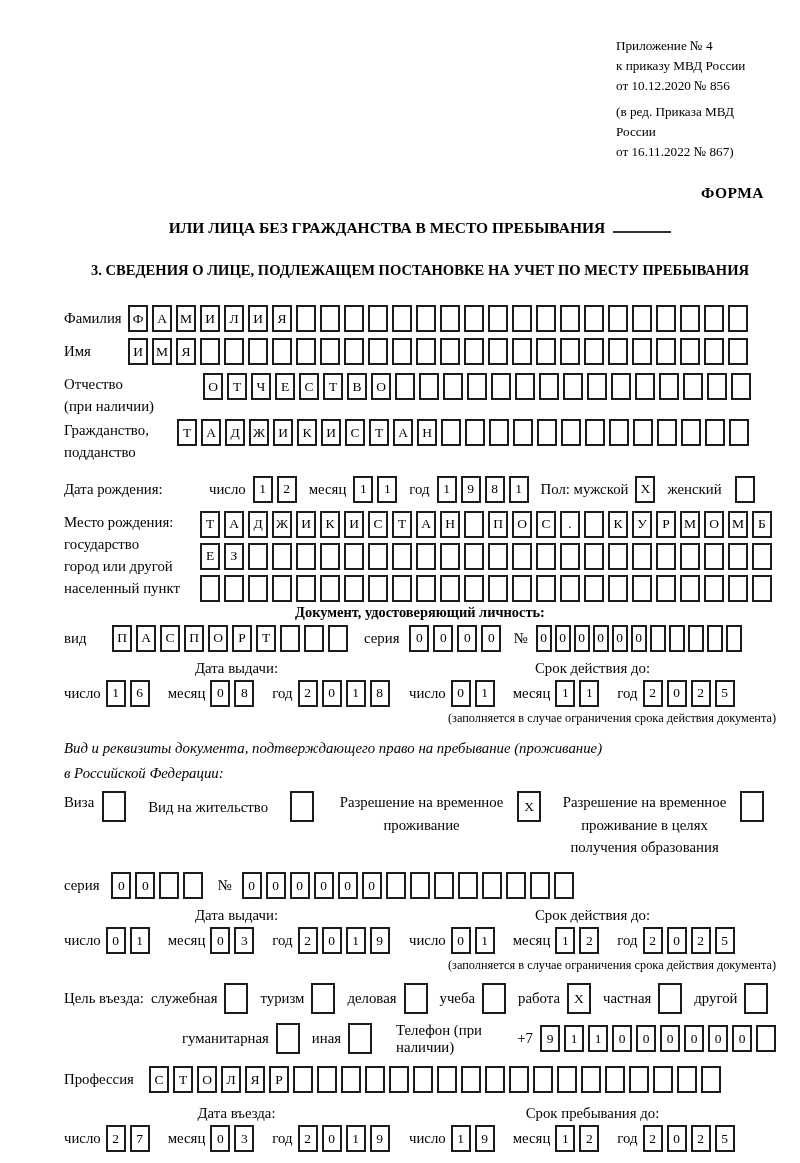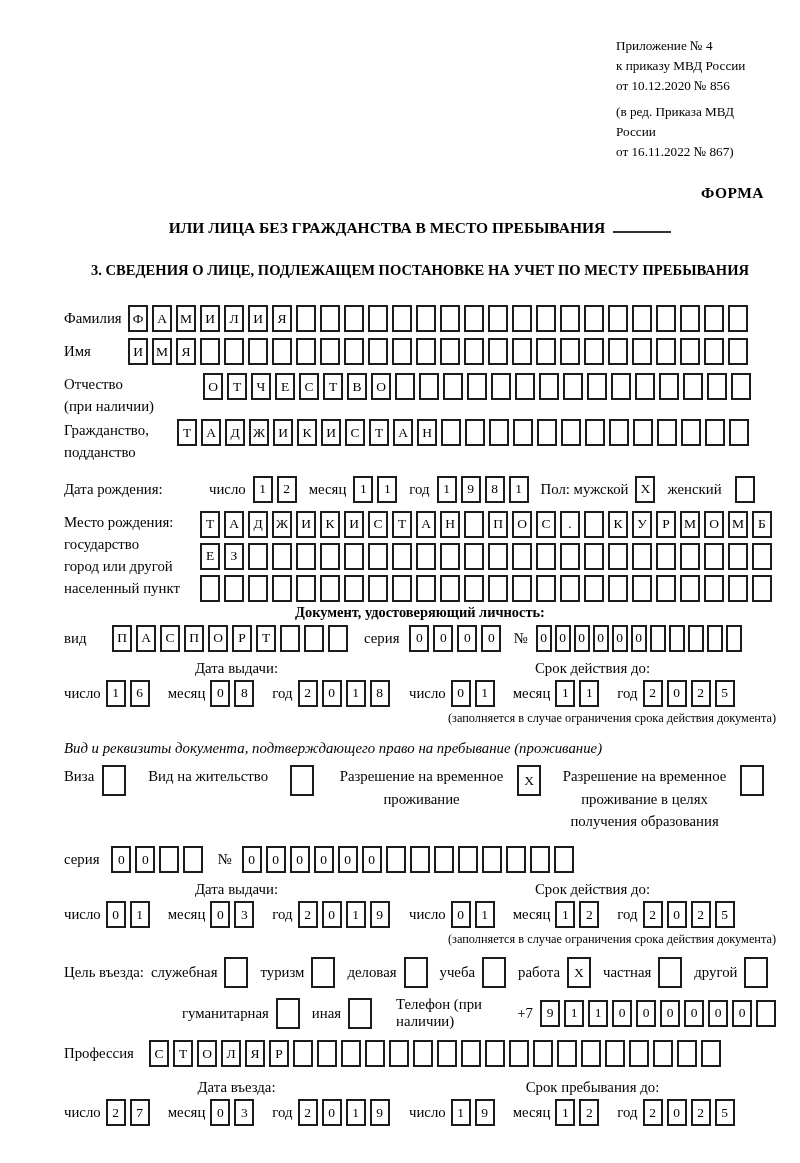--- a/index.html
+++ b/index.html
@@ -410,30 +410,31 @@
             <span class="bx">2</span>
             <span class="bx">5</span>
           </span>
       </div>
     </div>
   </div>
   <div class="fillnote">(заполняется в случае ограничения срока действия документа)</div>
 
   <div class="intro">
     <div>Вид и реквизиты документа, подтверждающего право на пребывание (проживание)</div>
+    <div>в Российской Федерации:</div>
   </div>
 
   <div class="permits">
     <div class="permit">
       <span class="plabel">Виза</span>
       <span class="bxr lg">
           <span class="bx"></span>
         </span>
     </div>
-    <div class="permit" style="margin-left:22px;">
+    <div class="permit" style="margin-left:22px;align-items:center;">
       <span class="plabel">Вид на жительство</span>
       <span class="bxr lg" style="margin-left:14px;">
           <span class="bx"></span>
         </span>
     </div>
     <div class="permit" style="margin-left:20px;">
       <span class="plabel center w175">Разрешение на временное проживание</span>
       <span class="bxr lg">
           <span class="bx">X</span>
         </span>

